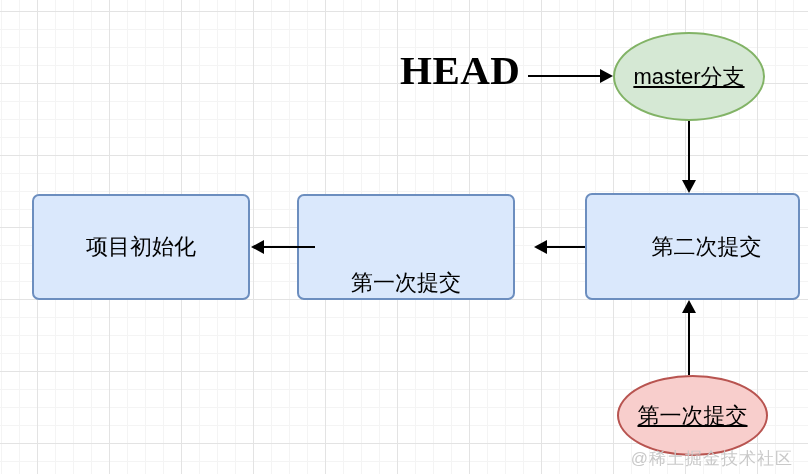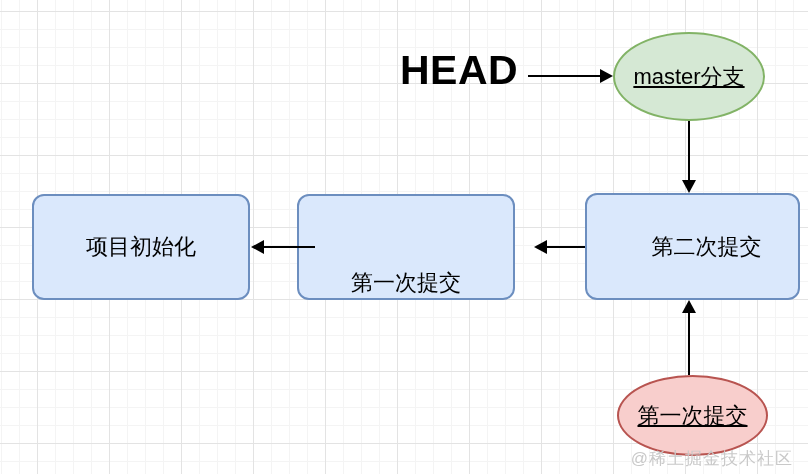--- a/index.html
+++ b/index.html
@@ -23,37 +23,38 @@
   }
   .head-label {
     position: absolute;
     left: 400px;
     top: 50px;
     font-size: 41px;
     font-weight: 800;
     letter-spacing: 0.5px;
     color: #000000;
     line-height: 1;
+    font-family: Liberation Serif, serif;
   }
   .node {
     position: absolute;
     display: flex;
     align-items: center;
     justify-content: center;
     box-sizing: border-box;
     font-size: 22px;
     color: #000000;
     text-align: center;
   }
   .commit-box {
     width: 218px;
     height: 106px;
     background: var(--box-fill);
     border: 2px solid var(--box-border);
-    border-radius: 12px;
+    border-radius: 7px;
   }
   .ellipse {
     border-radius: 50%;
     text-decoration: underline;
   }
   .ellipse-master {
     left: 613px; top: 32px;
     width: 152px; height: 89px;
     background: var(--master-fill);
     border: 2px solid var(--master-border);

